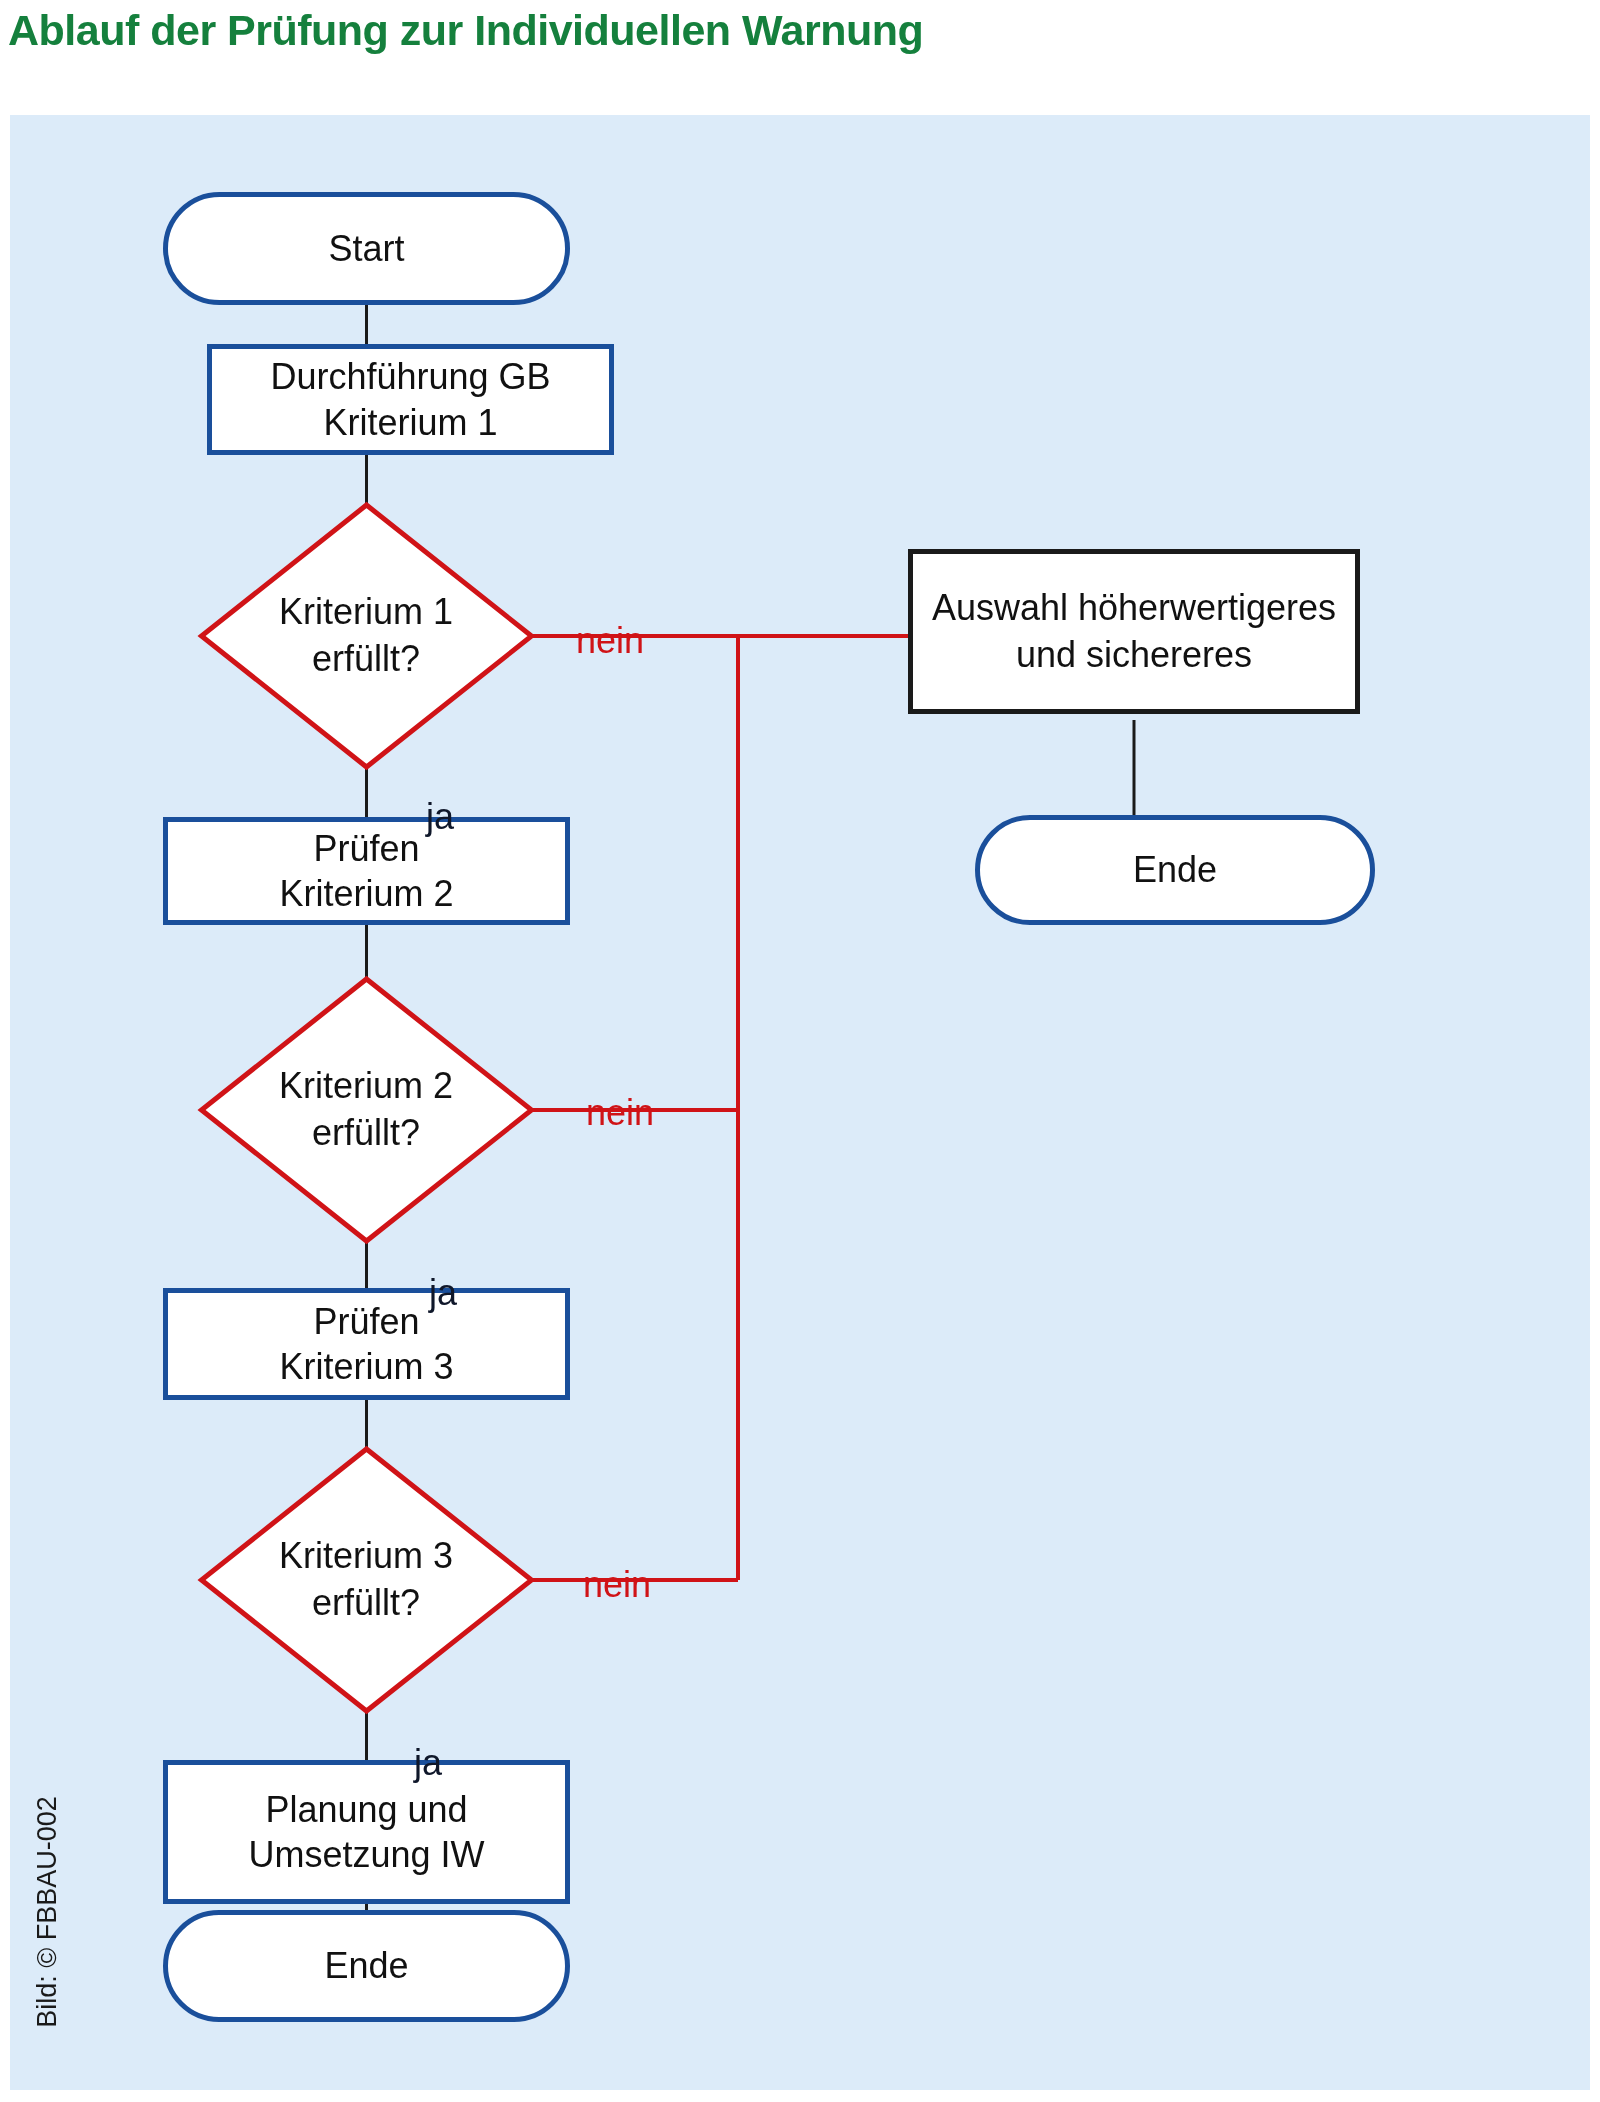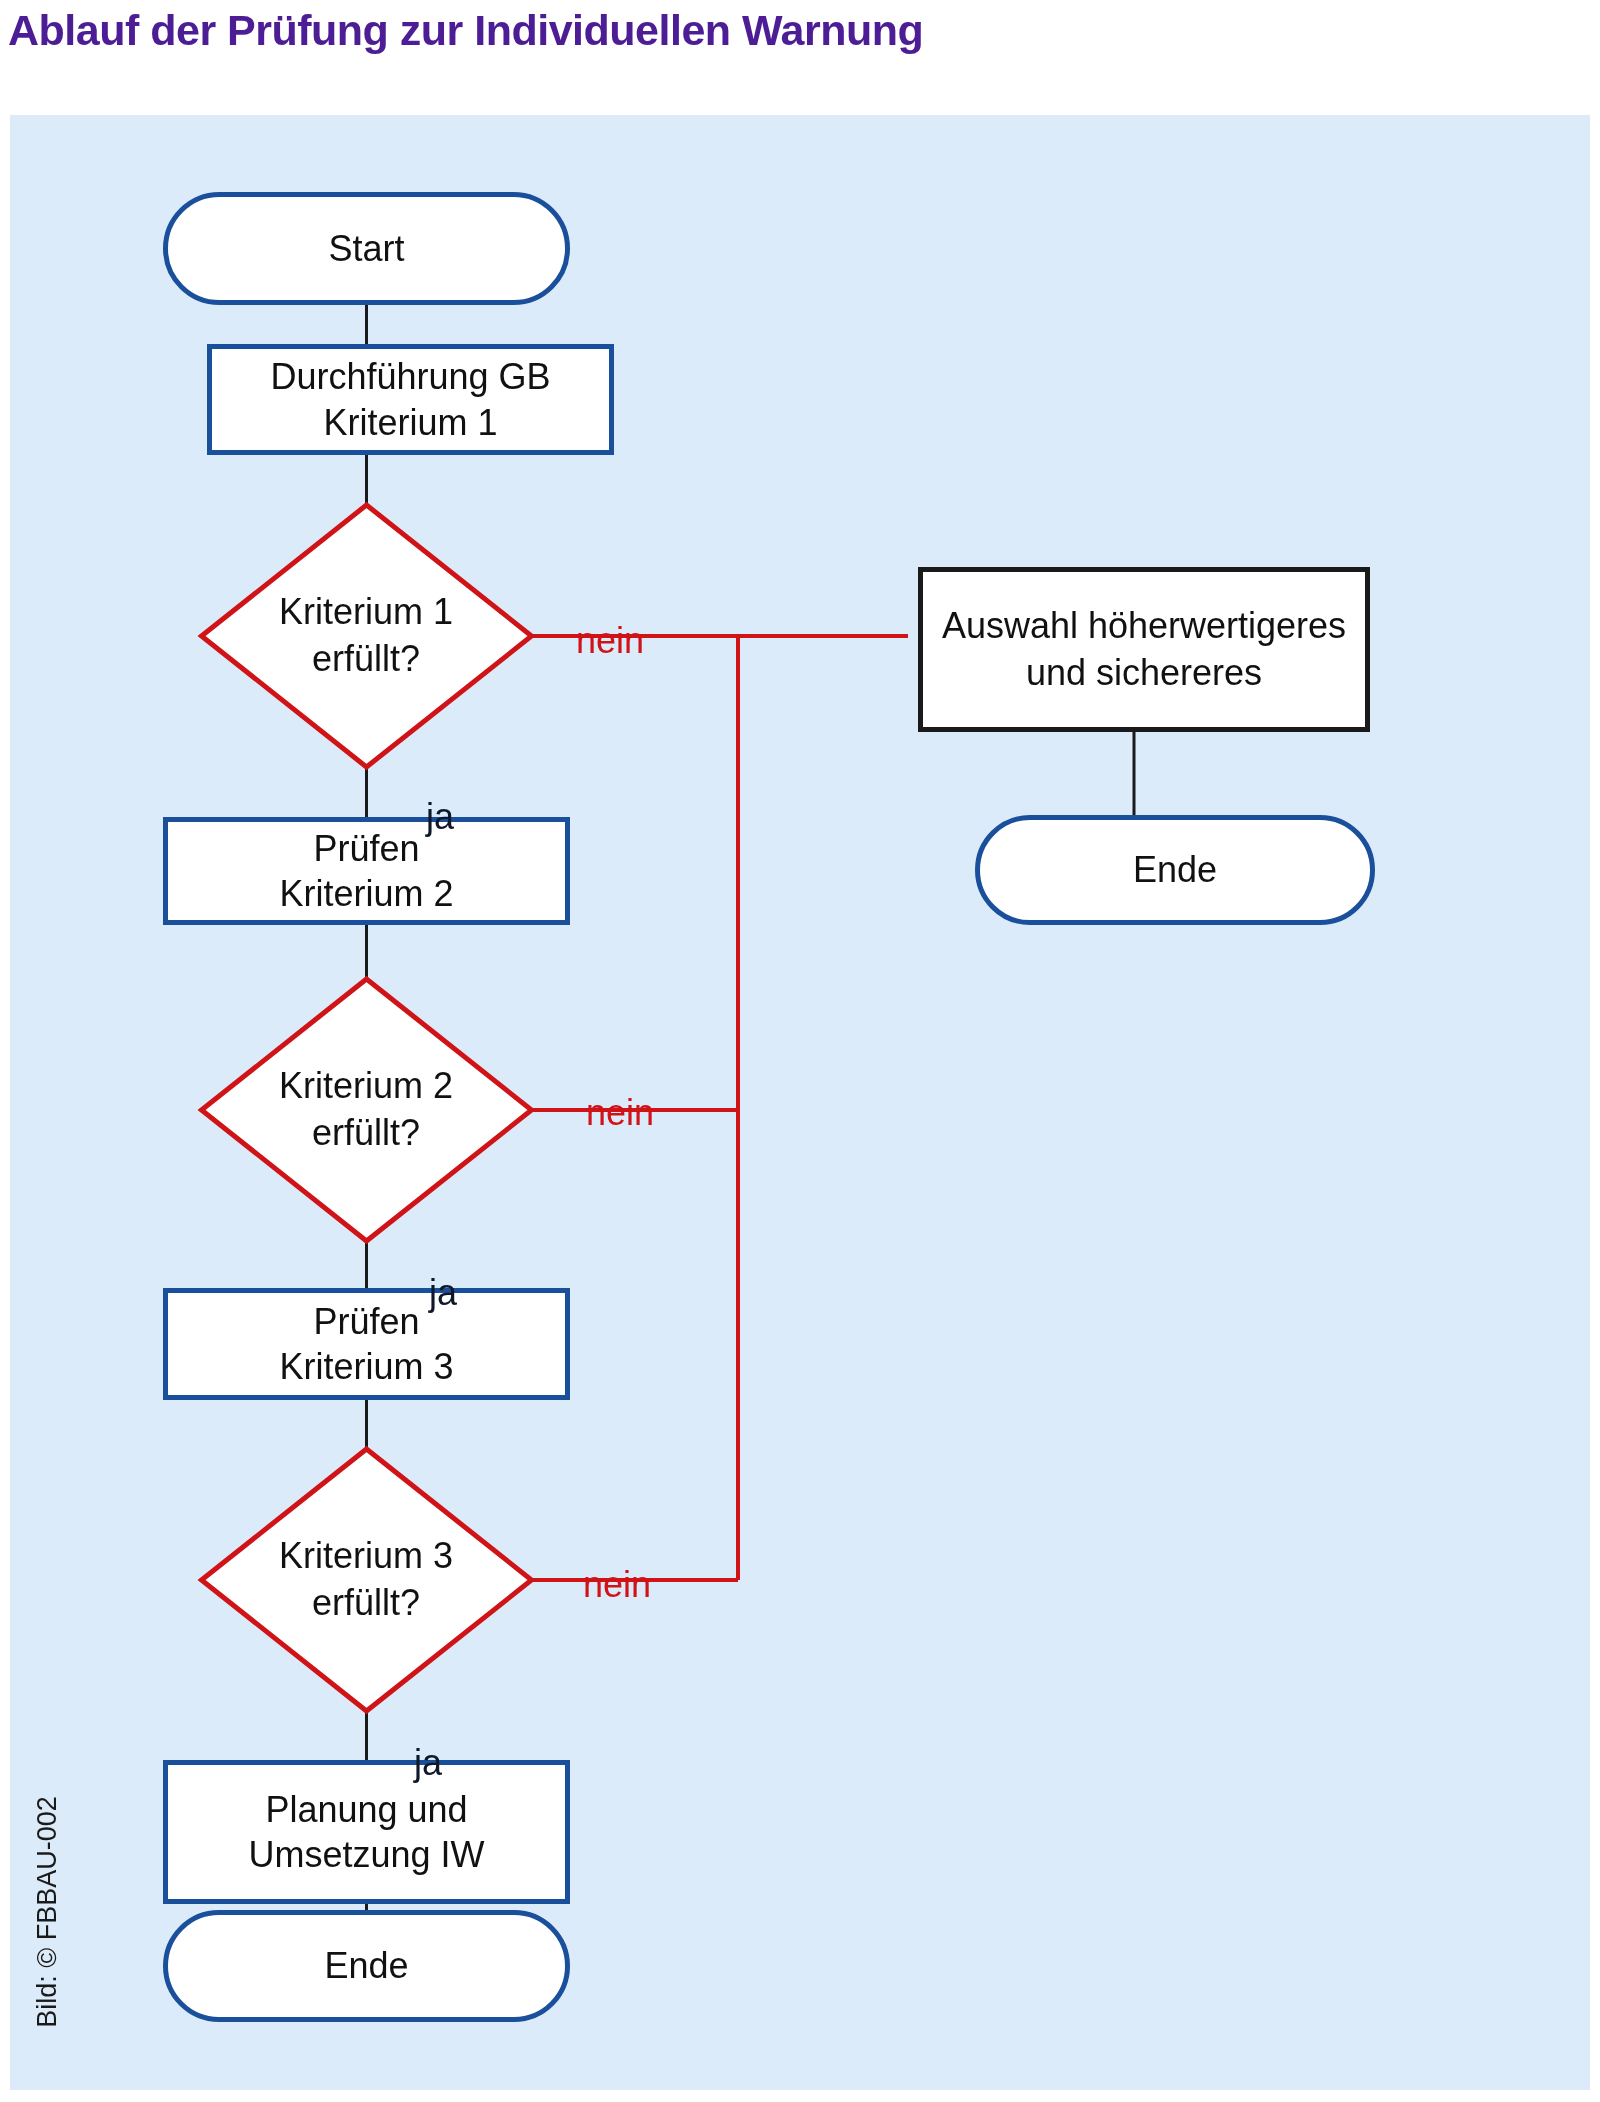--- a/index.html
+++ b/index.html
@@ -2,21 +2,21 @@
 <html><head>
 <meta charset="utf-8">
 <style>
   html,body{margin:0;padding:0;background:#ffffff;}
   body{
     width:1600px;height:2102px;position:relative;overflow:hidden;
     font-family:"Liberation Sans", sans-serif;color:#111;
   }
   .title{
     position:absolute;left:8px;top:6px;margin:0;
-    font-size:43px;font-weight:700;letter-spacing:-0.5px;color:#4c1d95;
+    font-size:43px;font-weight:700;letter-spacing:-0.5px;color:#15803d;
   }
   .panel{
     position:absolute;left:10px;top:115px;width:1580px;height:1975px;
     background:#dcebf9;
   }
   .wires{position:absolute;left:0;top:0;width:1580px;height:1975px;}
   .node{
     position:absolute;box-sizing:border-box;background:#ffffff;
     display:flex;flex-direction:column;align-items:center;justify-content:center;
     text-align:center;font-size:36px;line-height:1.26;color:#111;
@@ -116,21 +116,21 @@
 
   <div class="node blue-border" style="left:153px;top:1645px;width:407px;height:144px;">
     <span>Planung und</span>
     <span>Umsetzung IW</span>
   </div>
 
   <div class="node blue-border terminator" style="left:153px;top:1795px;width:407px;height:112px;">
     <span>Ende</span>
   </div>
 
-  <div class="node black-border" style="left:898px;top:452px;width:452px;height:165px;line-height:1.28;margin-left:10px;">
+  <div class="node black-border" style="left:898px;top:434px;width:452px;height:165px;line-height:1.28;">
     <span>Auswahl höherwertigeres</span>
     <span>und sichereres</span>
   </div>
 
   <div class="node blue-border terminator" style="left:965px;top:700px;width:400px;height:110px;">
     <span>Ende</span>
   </div>
 
   <div class="edge-label no" style="left:600px;top:488px;">nein</div>
   <div class="edge-label yes" style="left:430px;top:664px;">ja</div>

